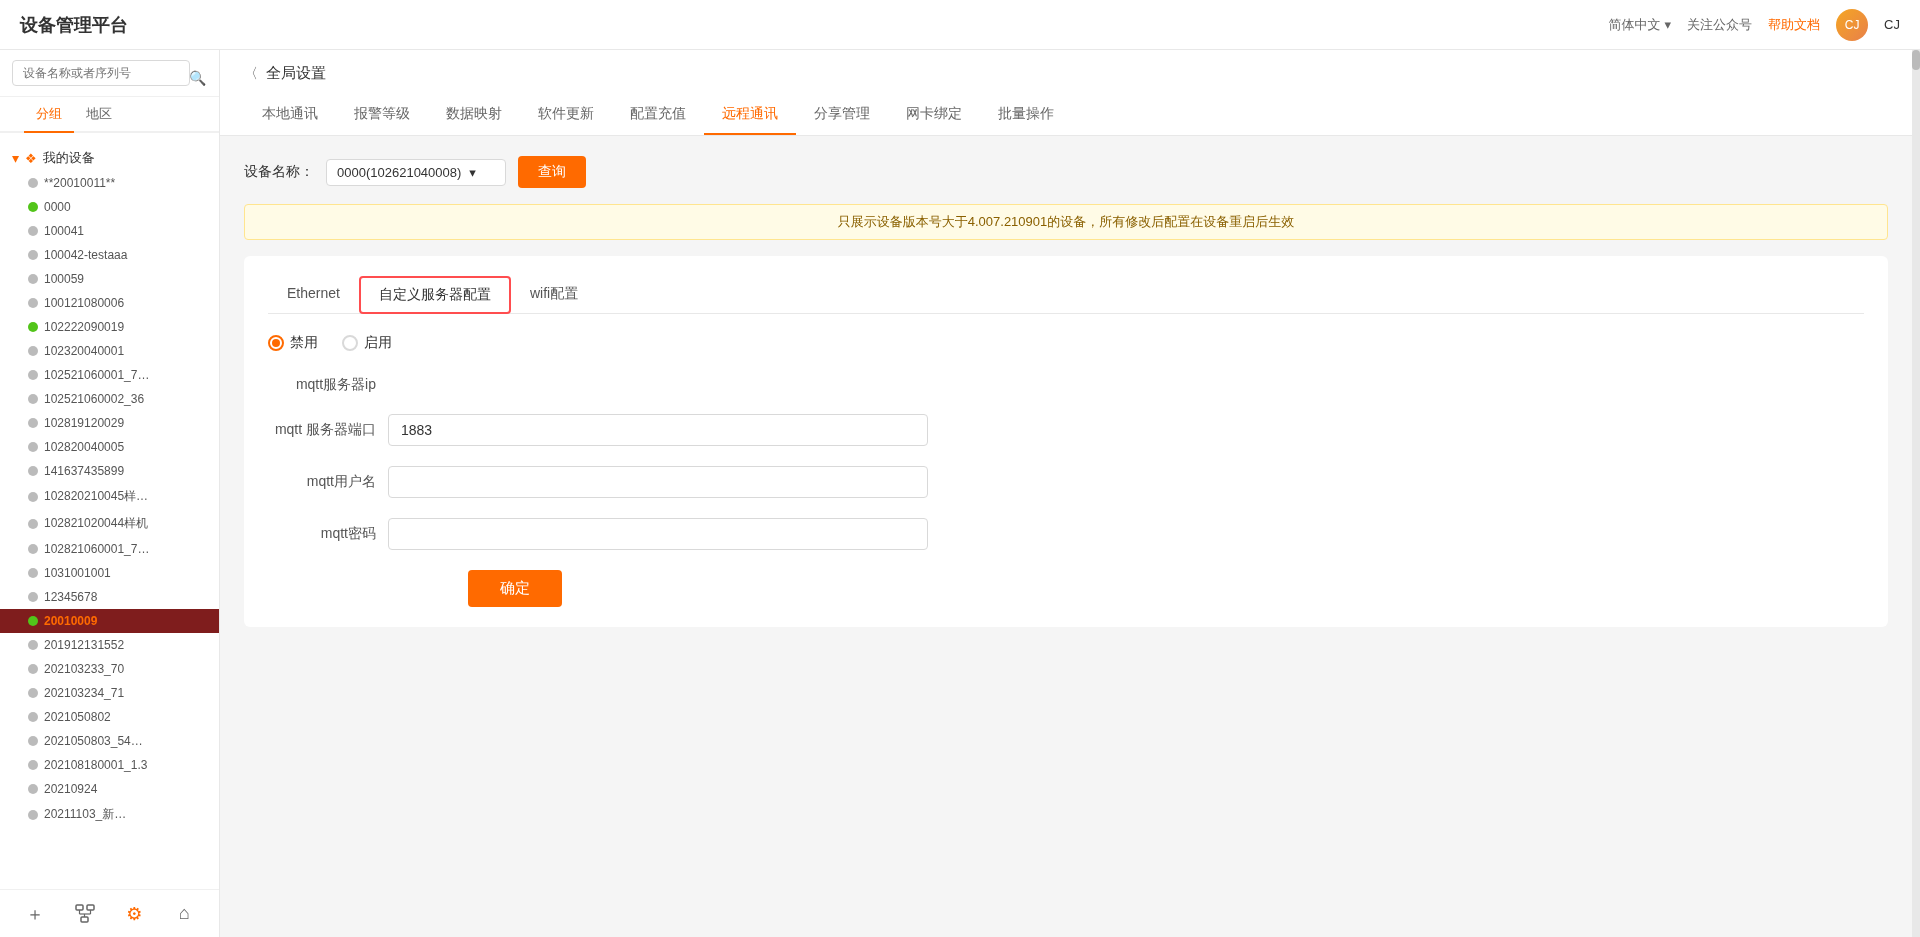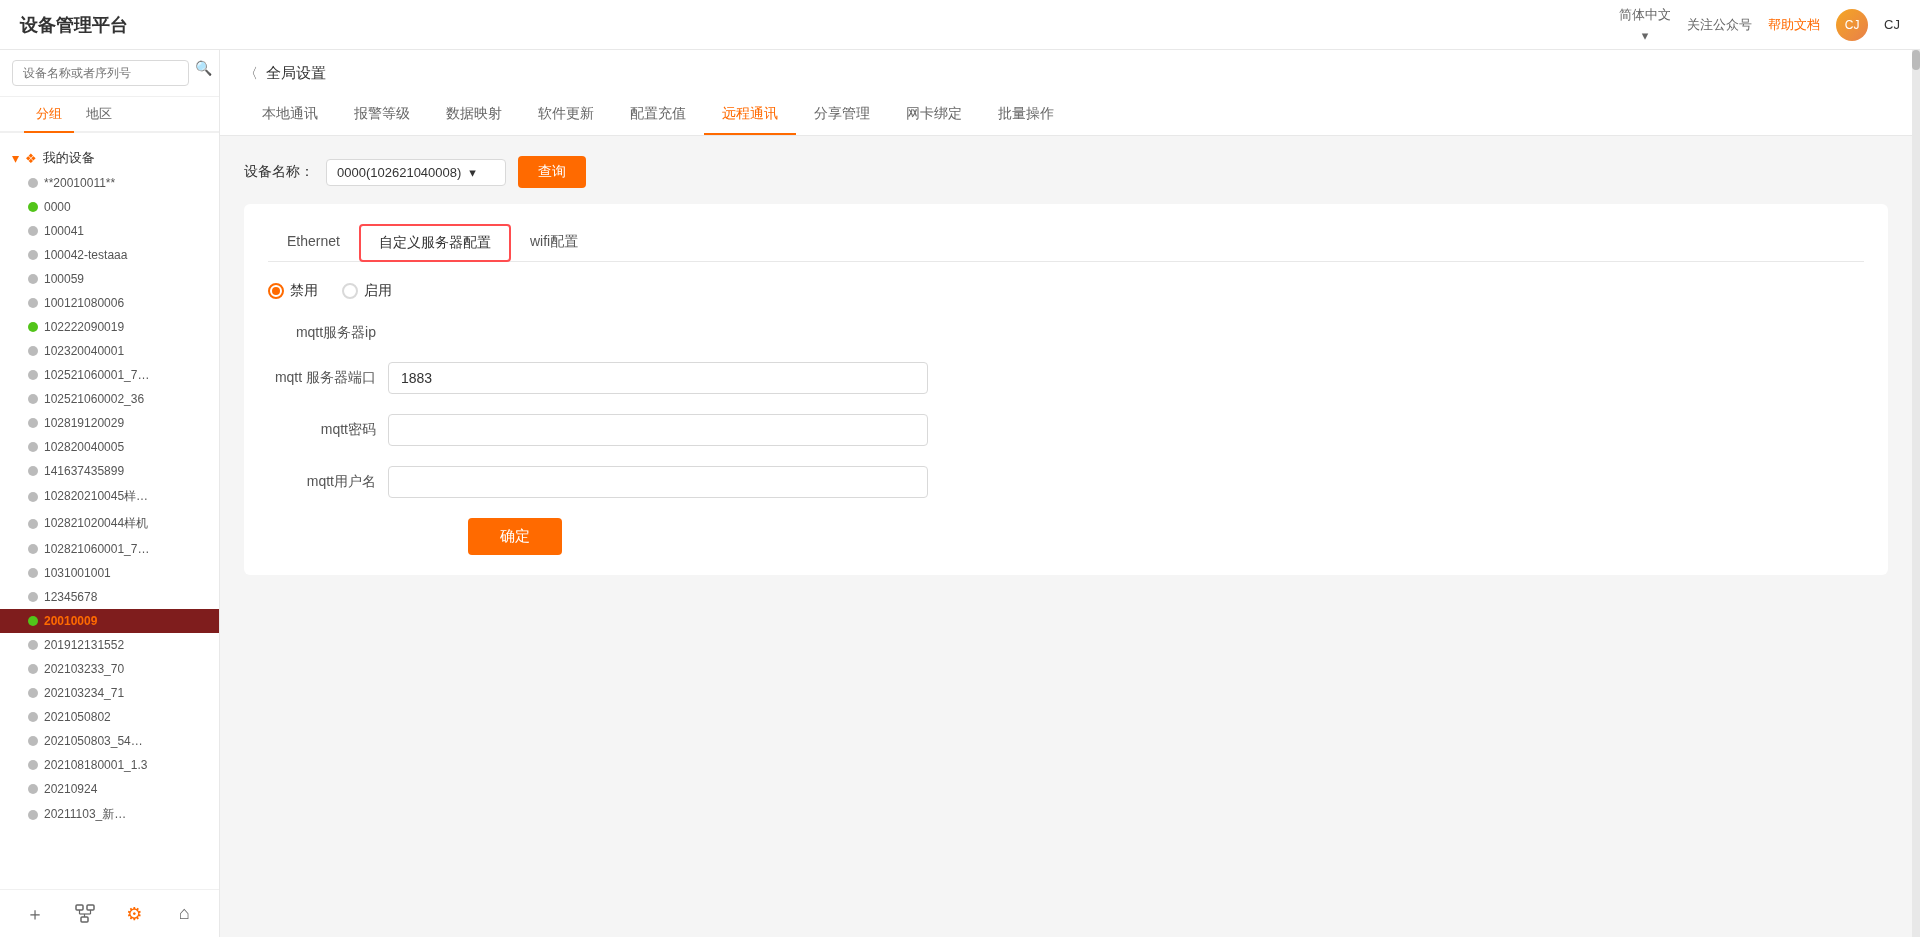--- a/index.html
+++ b/index.html
@@ -26,21 +26,20 @@
       align-items: center;
       gap: 16px;
       font-size: 13px;
       color: #666;
     }
     .header-right .lang {
       display: flex;
       align-items: center;
       gap: 4px;
       cursor: pointer;
-      flex-direction: column;
     }
     .header-right .follow { cursor: pointer; }
     .header-right .help { color: #ff6a00; cursor: pointer; font-weight: 500; }
     .avatar {
       width: 32px;
       height: 32px;
       border-radius: 50%;
       background: linear-gradient(135deg, #f5a623, #e8804a);
       display: flex;
       align-items: center;
@@ -65,22 +64,21 @@
       border-right: 1px solid #e8e8e8;
       display: flex;
       flex-direction: column;
       flex-shrink: 0;
       overflow: hidden;
     }
     .sidebar-search {
       padding: 10px 12px;
       border-bottom: 1px solid #f0f0f0;
       display: flex;
-      align-items: flex-start;
-      gap: 6px;
+      align-items: flex-end;
     }
     .sidebar-search input {
       flex: 1;
       border: 1px solid #d9d9d9;
       border-radius: 4px;
       padding: 5px 10px;
       font-size: 12px;
       color: #999;
       outline: none;
     }
@@ -563,20 +561,21 @@
 
       <div class="device-selector-row">
         <span class="device-selector-label">设备名称：</span>
         <div class="device-select">
           <span>0000(102621040008)</span>
           <span>▾</span>
         </div>
         <button class="query-btn">查询</button>
       </div>
 
+      <div class="notice-bar">只展示设备版本号大于4.007.210901的设备，所有修改后配置在设备重启后生效</div>
 
       <div class="card">
 
         <div class="sub-tabs">
           <div class="sub-tab">Ethernet</div>
           <div class="sub-tab active-outline">自定义服务器配置</div>
           <div class="sub-tab">wifi配置</div>
         </div>
 
         <div class="radio-group">
@@ -591,26 +590,26 @@
         </div>
 
         <div class="form-row">
           <label class="form-label">mqtt服务器ip</label>
         </div>
         <div class="form-row">
           <label class="form-label">mqtt 服务器端口</label>
           <input class="form-input" type="text" value="1883" style="">
         </div>
         <div class="form-row">
+          <label class="form-label">mqtt用户名</label>
+          <input class="form-input" type="text" value="" style="">
+        </div>
+        <div class="form-row">
           <label class="form-label">mqtt密码</label>
           <input class="form-input" type="password" value="" style="">
-        </div>
-        <div class="form-row">
-          <label class="form-label">mqtt用户名</label>
-          <input class="form-input" type="text" value="" style="">
         </div>
 
         <button class="confirm-btn">确定</button>
       </div>
     </div>
   </div>
 
   <div class="right-scroll">
     <div style="width:8px;height:20px;background:#bbb;border-radius:4px;position:relative;top:0;"></div>
   </div>

